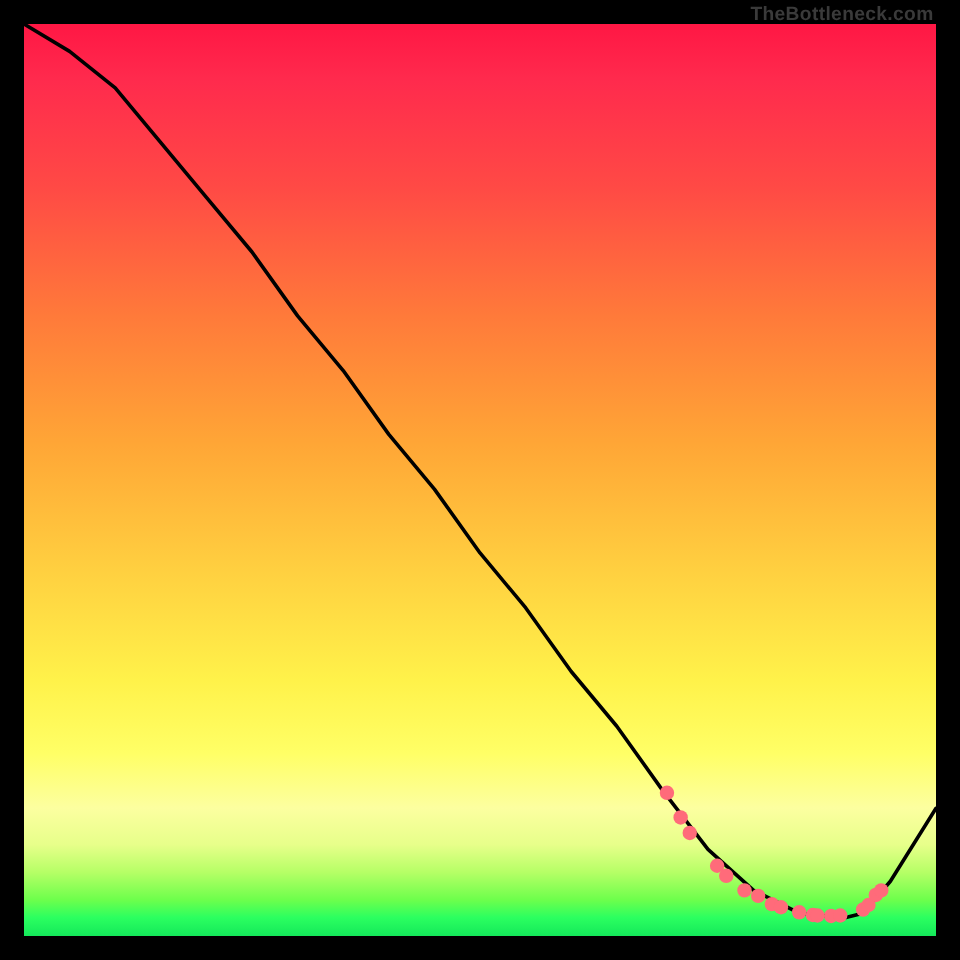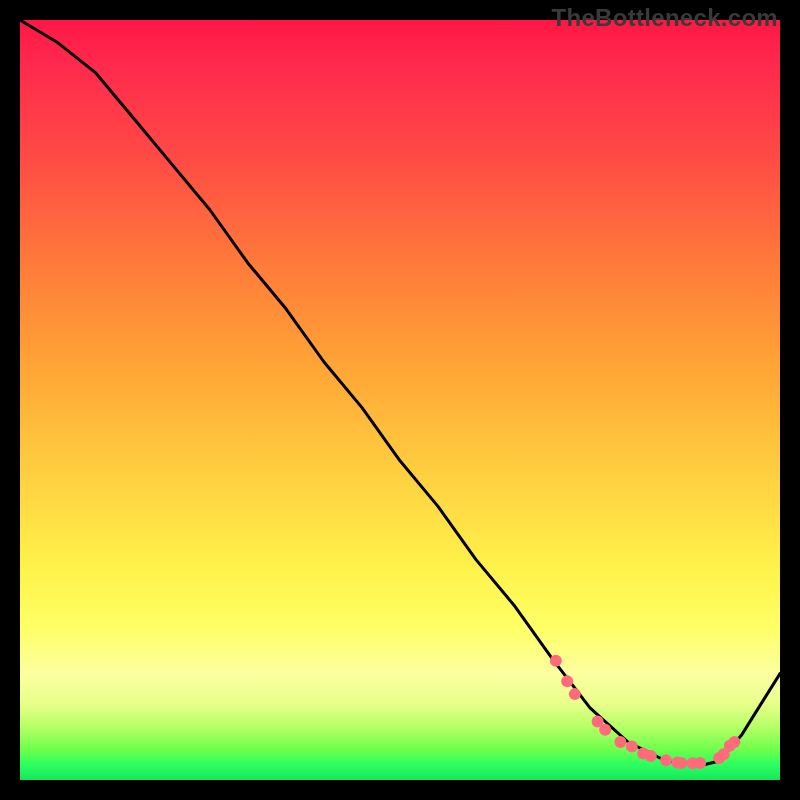--- a/index.html
+++ b/index.html
@@ -39,21 +39,21 @@
       #6eff4c 96%,
       #2bff60 98%,
       #14e85a 100%
     );
   }
   .watermark {
     position: absolute;
     top: 4px;
     right: 22px;
     color: #3a3a3a;
-    font-size: 24px;
+    font-size: 16px;
     font-weight: 600;
     letter-spacing: 0.3px;
     user-select: none;
   }
   svg.curve {
     position: absolute;
     left: 0;
     top: 0;
     width: 760px;
     height: 760px;

